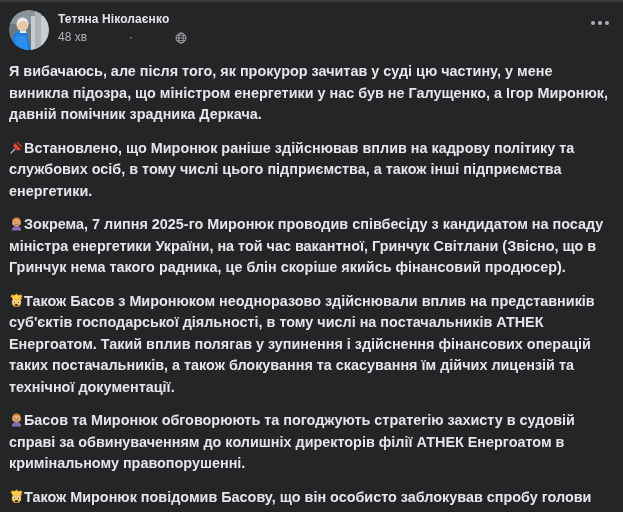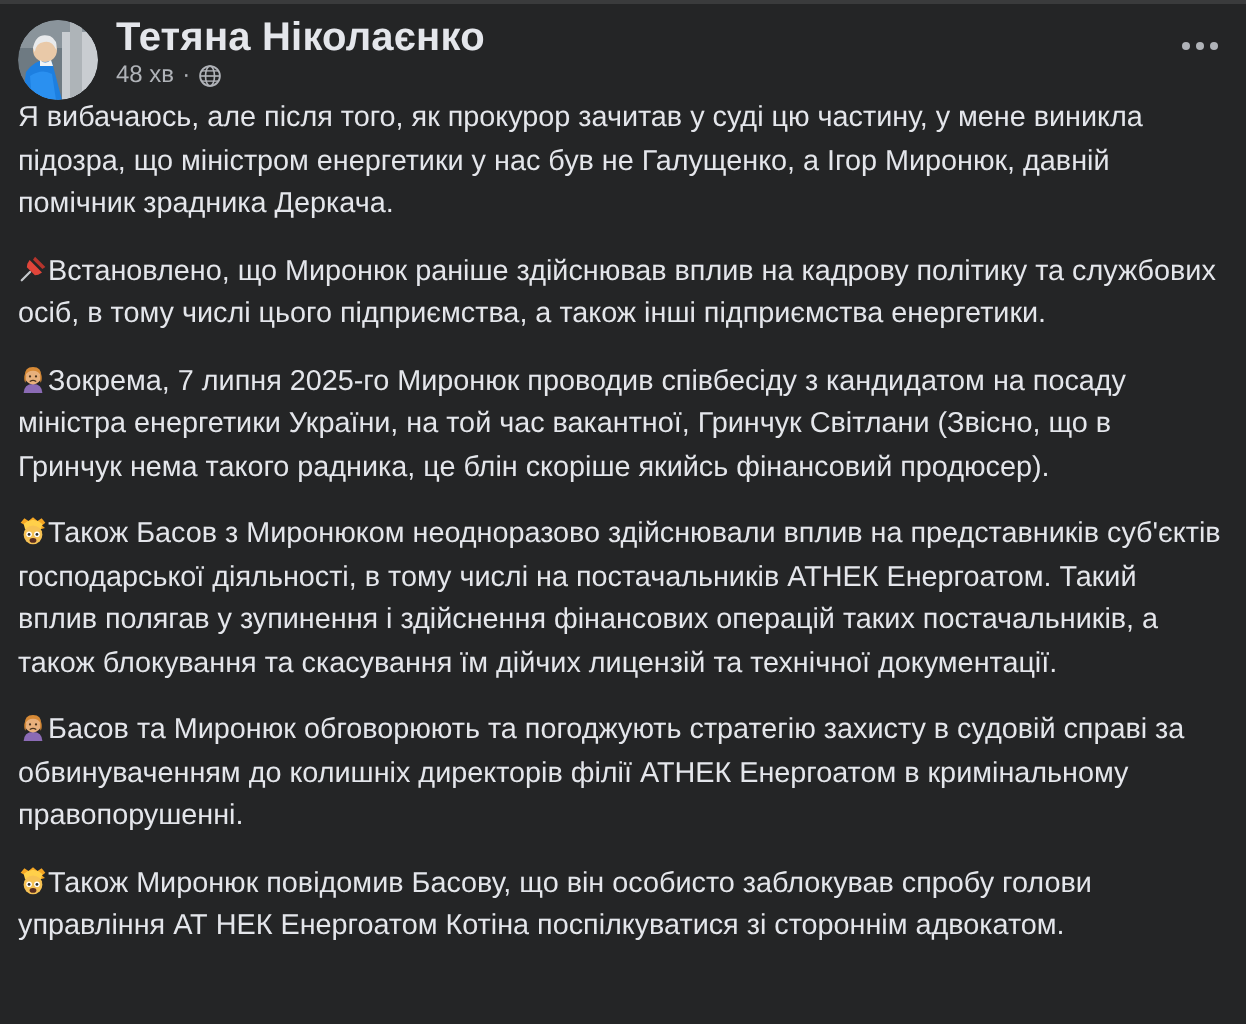--- a/index.html
+++ b/index.html
@@ -50,34 +50,35 @@
   .header-text {
     margin-left: 9px;
     display: flex;
     flex-direction: column;
     justify-content: center;
     padding-top: 1px;
   }
 
   .author-name {
     color: #e4e6eb;
-    font-size: 20px;
+    font-size: 12px;
     font-weight: bold;
     line-height: 17px;
     letter-spacing: 0.1px;
     white-space: nowrap;
   }
 
   .meta-row {
     display: flex;
     align-items: center;
     margin-top: 2px;
     color: #b0b3b8;
     font-size: 12px;
     line-height: 15px;
+    gap: 38px;
   }
   .meta-sep {
     margin: 0 4px;
     color: #b0b3b8;
     font-size: 12px;
   }
   .globe-icon {
     display: inline-flex;
     align-items: center;
   }
@@ -102,22 +103,23 @@
 
   
   .post-body {
     padding: 3px 12px 0 9px;
     color: #e4e6eb;
     font-size: 14.4px;
     line-height: 21.5px;
   }
 
   .para {
-    margin: 0 0 12px 0;
+    margin: 12px 0 12px 0;
     word-wrap: break-word;
+    font-weight: bold;
   }
   .para:last-child { margin-bottom: 0; }
 
   
   .emo {
     display: inline-block;
     width: 15px;
     height: 15px;
     vertical-align: -2px;
     margin-right: 0px;

